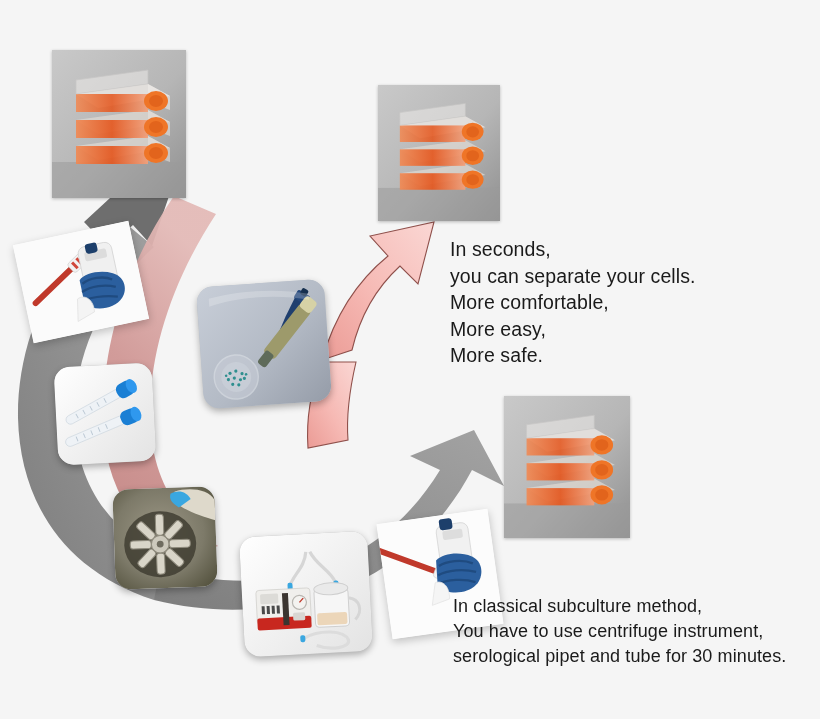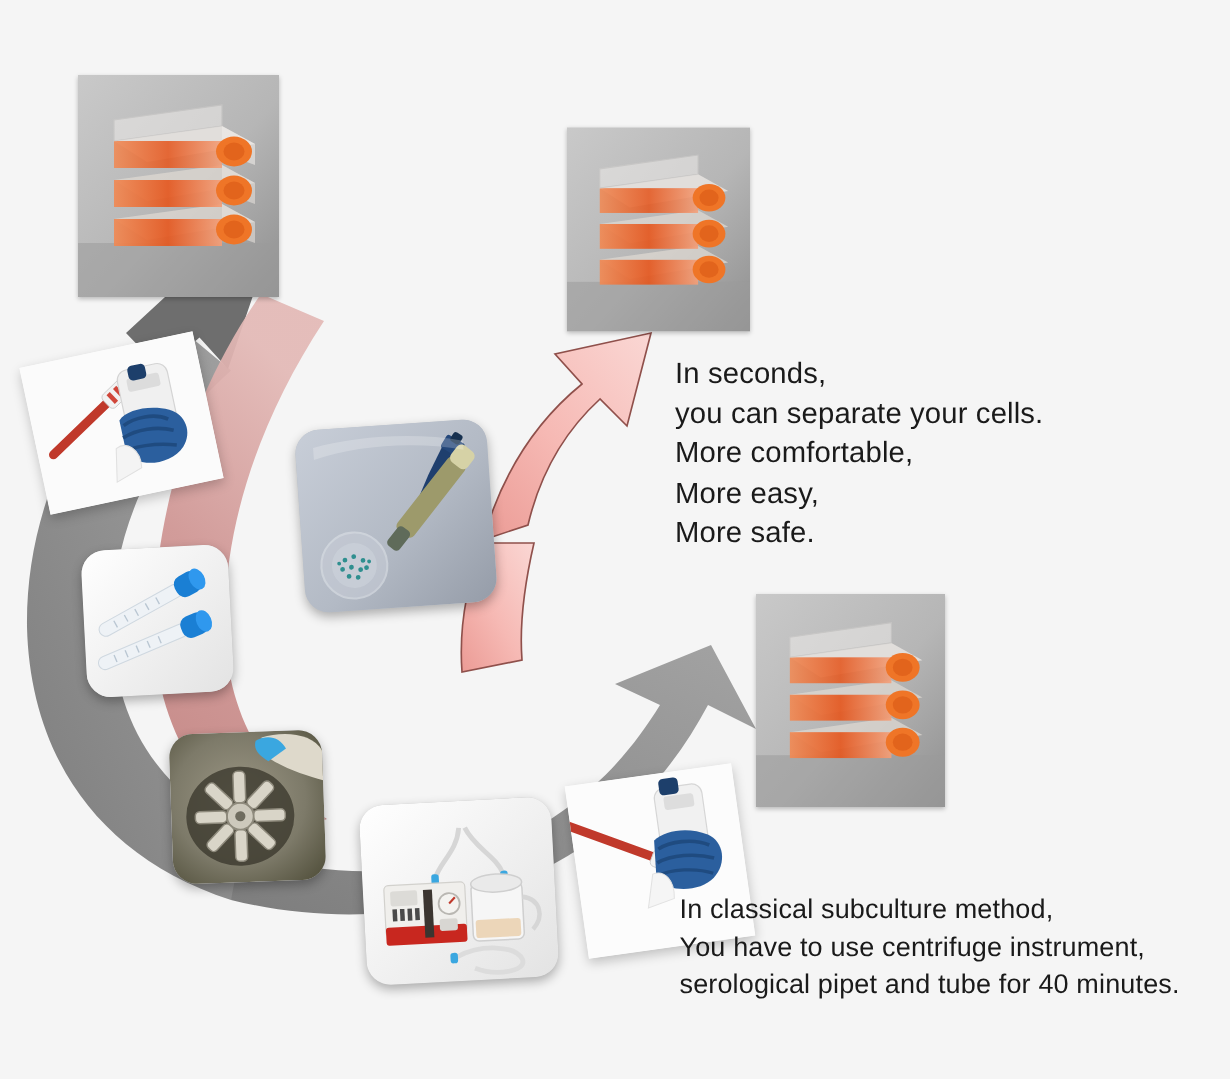--- a/index.html
+++ b/index.html
@@ -414,15 +414,15 @@
   </div>
 
   <div id="text-top" class="textblock">In seconds,
 you can separate your cells.
 More comfortable,
 More easy,
 More safe.</div>
 
   <div id="text-bottom" class="textblock">In classical subculture method,
 You have to use centrifuge instrument,
-serological pipet and tube for 40 minutes.</div>
+serological pipet and tube for 30 minutes.</div>
 
 </div>
 
 </body></html>

